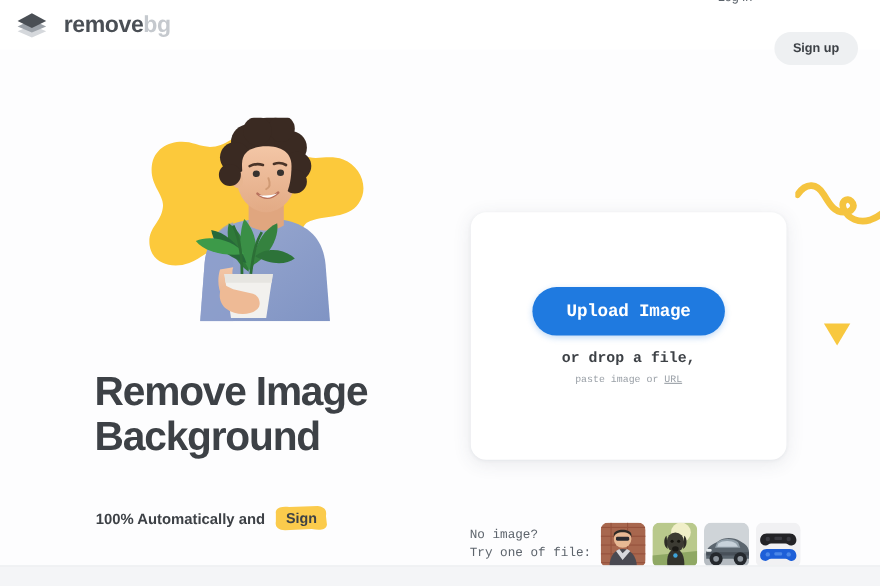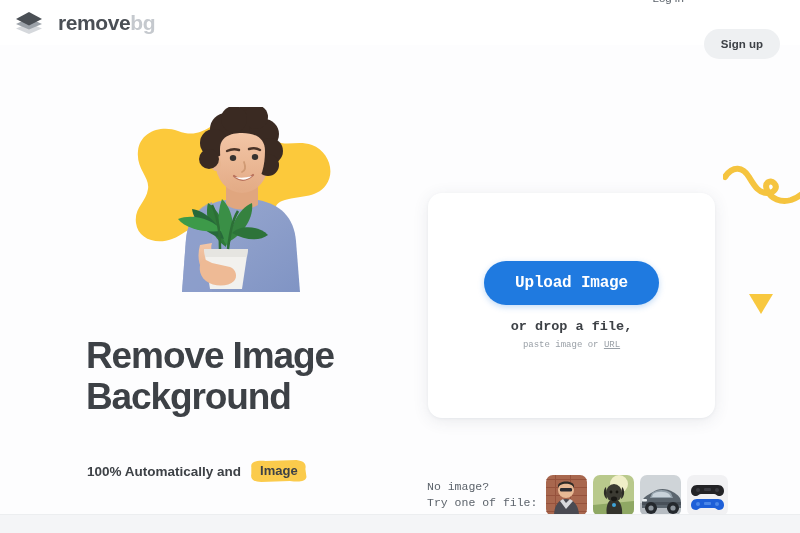--- a/index.html
+++ b/index.html
@@ -462,21 +462,21 @@
         <span>Background</span>
       </h1>
 
       <div class="subline">
         <span>100% Automatically and</span>
         <span class="free-badge">
           <svg viewBox="0 0 54 26" preserveAspectRatio="none">
             <path d="M3 9 C2 4, 8 2, 16 3 L44 2 C51 3, 53 6, 52 11
                      L53 19 C52 24, 46 24, 38 23 L12 24 C5 24, 2 21, 3 16 Z" fill="#fbcb4c"></path>
           </svg>
-          <span>Image</span>
+          <span>Sign</span>
         </span>
       </div>
     </div>
 
     <div class="hero-right">
 
       <div class="upload-card">
         <button class="upload-btn">Upload Image</button>
         <div class="drop-text">or drop a file,</div>
         <div class="paste-text"><span>paste image or </span><a>URL</a></div>

